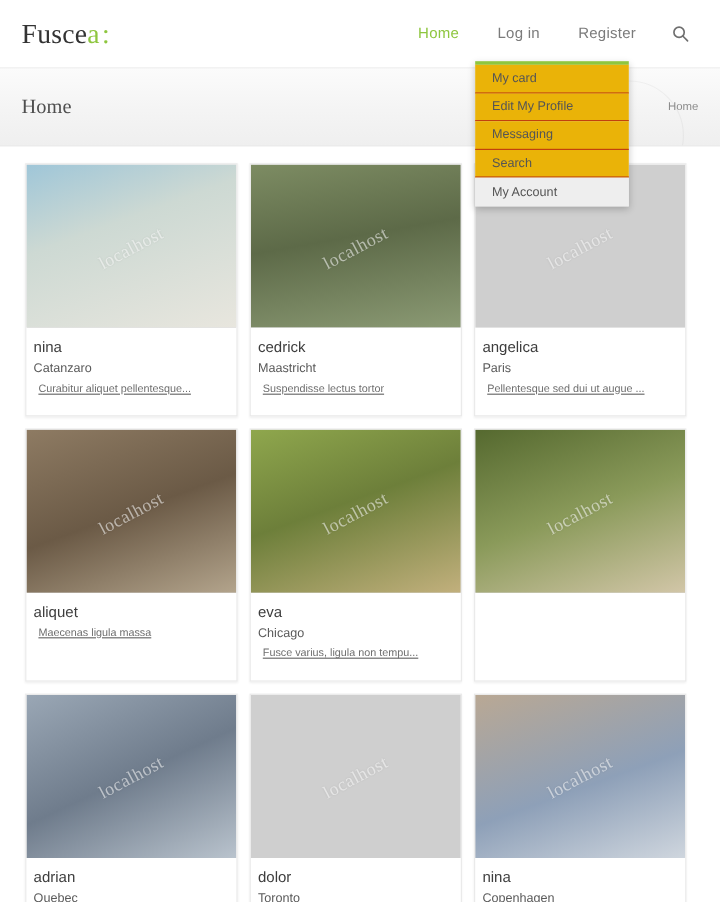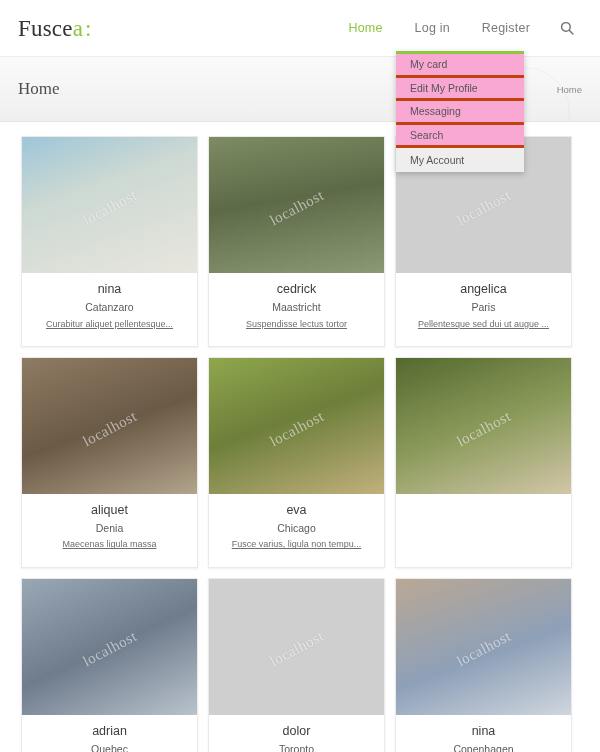--- a/index.html
+++ b/index.html
@@ -59,22 +59,22 @@
   }
   .dropdown-topbar {
     height: 3px; width: 100%;
     background: #8ec63f;
   }
   .dropdown-item {
     height: 23.5px;
     display: flex; align-items: center;
     padding-left: 14px;
     font-size: 10.5px; color: #555555;
-    border-bottom: 3px solid #c2410c;
-    background: #f9a8d4; cursor: pointer;
+    border-bottom: 1px solid #c2410c;
+    background: #eab308; cursor: pointer;
     white-space: nowrap;
   }
   .dropdown-item:last-child { border-bottom: none; background: #eeeeee; }
 
   
   .page-bar {
     position: relative;
     width: 600px; height: 66px;
     background: linear-gradient(180deg,#fbfbfb 0%,#f4f4f4 55%,#efefef 100%);
     border-top: 1px solid #ececec;
@@ -127,21 +127,21 @@
   .card-photo .wm {
     position: absolute; left: 50%; top: 52%;
     transform: translate(-50%,-50%) rotate(-28deg);
     font-size: 15px; color: rgba(255,255,255,.55);
     letter-spacing: .5px; white-space: nowrap;
     text-shadow: 0 0 2px rgba(0,0,0,.10);
     pointer-events: none; font-family:"Liberation Serif",serif;
   }
   .card-body {
     padding: 9px 6px 16px 6px;
-    text-align: center;
+    text-align: left;
     min-height: 68px;
   }
   .card-name {
     font-size: 12.5px; color: #3d3d3d;
     margin-bottom: 4px; line-height: 1.2;
   }
   .card-city {
     font-size: 10.5px; color: #5a5a5a;
     margin-bottom: 5px; line-height: 1.2;
   }
@@ -221,21 +221,20 @@
           <div class="card-desc">Pellentesque sed dui ut augue ...</div>
         </div>
       </div>
       <div class="member-card">
         <div class="card-photo">
           <div class="ph" style="background: linear-gradient(160deg, rgb(142, 123, 99) 0%, rgb(107, 90, 70) 50%, rgb(179, 164, 140) 100%);"></div>
           <div class="wm">localhost</div>
         </div>
         <div class="card-body">
           <div class="card-name">aliquet</div>
-          <div class="card-city">Denia</div>
           <div class="card-desc">Maecenas ligula massa</div>
         </div>
       </div>
       <div class="member-card">
         <div class="card-photo">
           <div class="ph" style="background: linear-gradient(160deg, rgb(143, 167, 77) 0%, rgb(109, 127, 58) 45%, rgb(194, 176, 125) 100%);"></div>
           <div class="wm">localhost</div>
         </div>
         <div class="card-body">
           <div class="card-name">eva</div>

